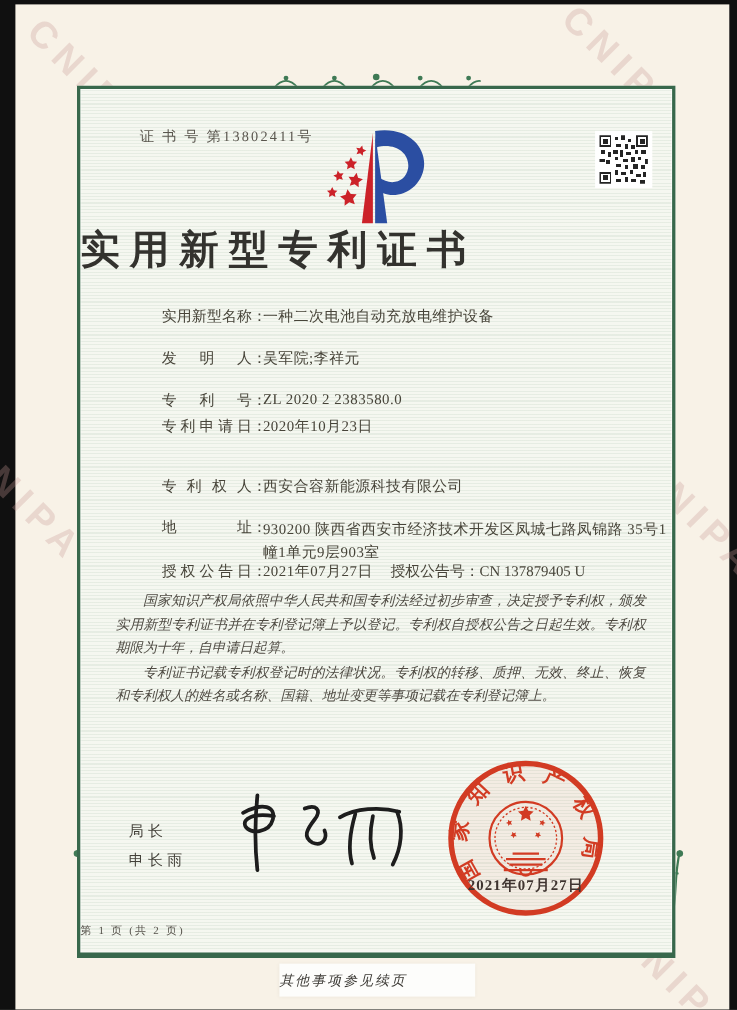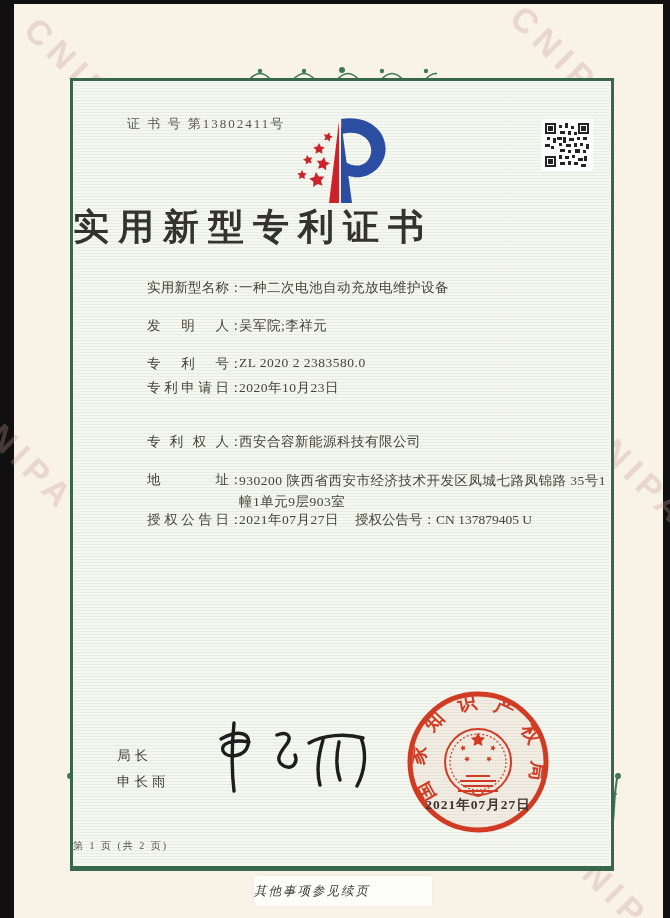--- a/index.html
+++ b/index.html
@@ -213,20 +213,24 @@
           <span class="flabel">地址</span><span class="fcolon">：</span><span class="fvalue wrap">930200 陕西省西安市经济技术开发区凤城七路凤锦路 35号1幢1单元9层903室</span>
         </div>
         <div class="frow" style="top:430px;">
           <span class="flabel">授权公告日</span><span class="fcolon">：</span><span class="fvalue">2021年07月27日</span>
           <span class="grant2">
             <span>授权公告号</span><span>：</span><span>CN 137879405 U</span>
           </span>
         </div>
       </div>
 
+      <div class="body-text">
+        <p>国家知识产权局依照中华人民共和国专利法经过初步审查，决定授予专利权，颁发实用新型专利证书并在专利登记簿上予以登记。专利权自授权公告之日起生效。专利权期限为十年，自申请日起算。</p>
+        <p>专利证书记载专利权登记时的法律状况。专利权的转移、质押、无效、终止、恢复和专利权人的姓名或名称、国籍、地址变更等事项记载在专利登记簿上。</p>
+      </div>
 
       <div class="signer">
         <div>局长</div>
         <div>申长雨</div>
       </div>
 
       <svg class="signature" width="170" height="92" viewBox="0 0 170 92">
         <g fill="none" stroke="#1d1d1d" stroke-width="3.4" stroke-linecap="round">
           <path d="M33,14 C31,34 30,56 33,82"></path>
           <path d="M20,30 C38,20 50,24 47,36 C44,48 26,50 22,42 C19,35 30,30 48,33"></path>

